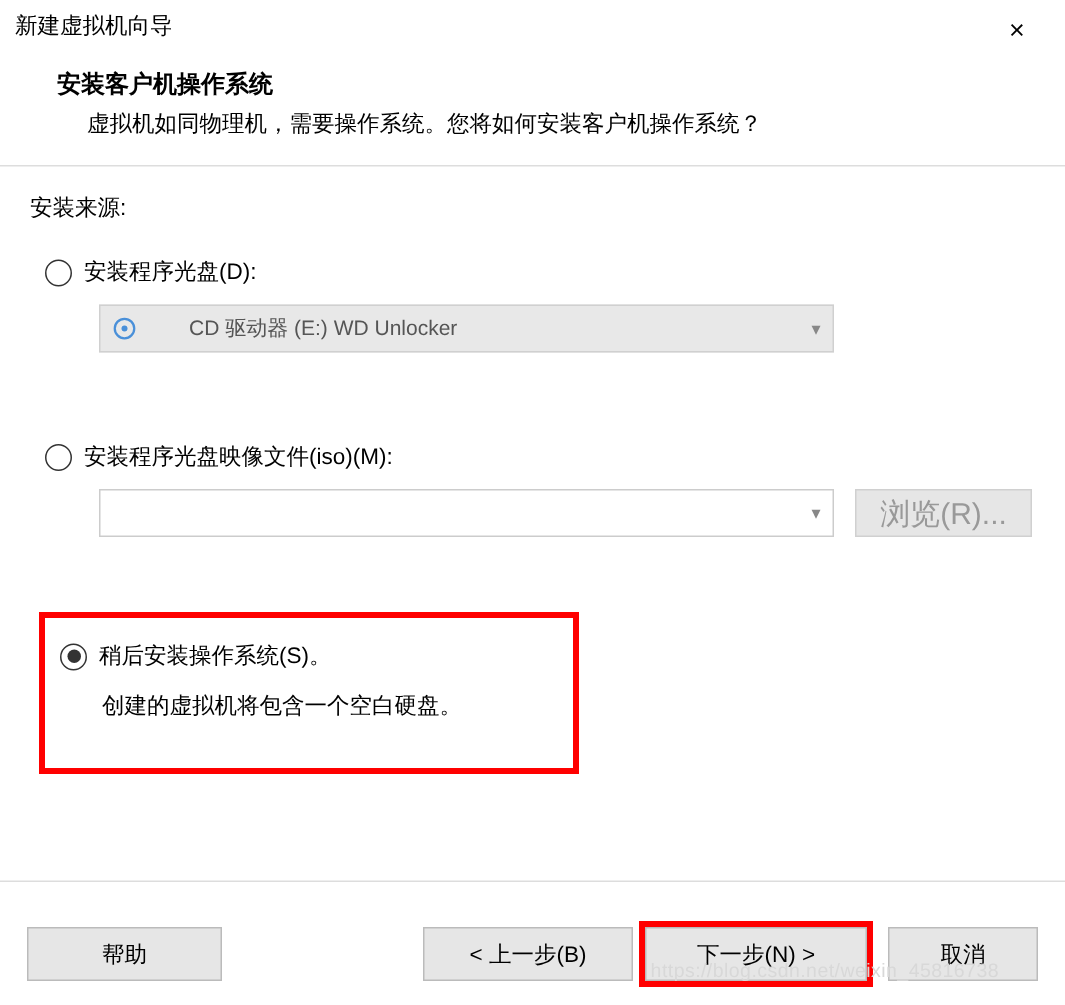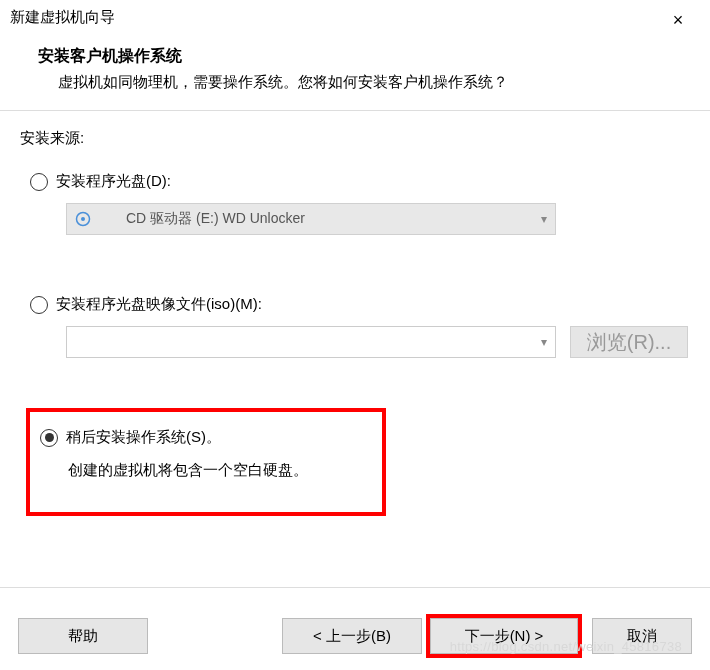--- a/index.html
+++ b/index.html
@@ -190,21 +190,21 @@
     .next-wrap {
       border: 4px solid #ff0000;
       padding: 0;
       margin-right: 10px;
     }
     .next-btn { width: 148px; border: 1px solid #bbb; }
     .cancel-btn { width: 100px; }
     .watermark {
       position: absolute;
       bottom: 16px;
-      right: 28px;
+      right: 44px;
       color: #d8d8d8;
       font-size: 13px;
       pointer-events: none;
       letter-spacing: 0.3px;
     }
   </style>
 </head>
 <body>
 
 <div class="titlebar">

